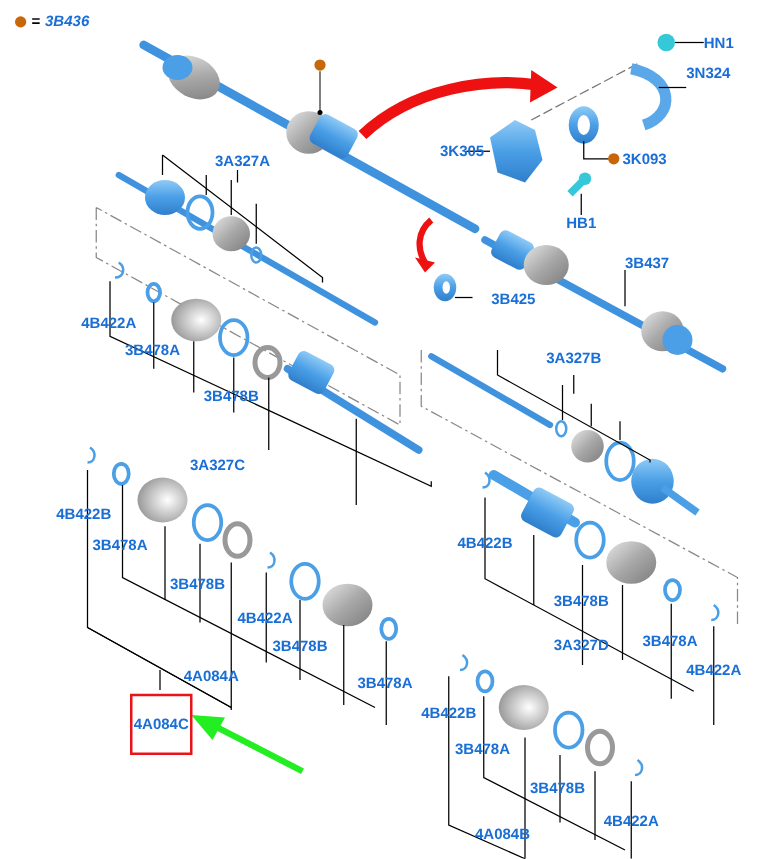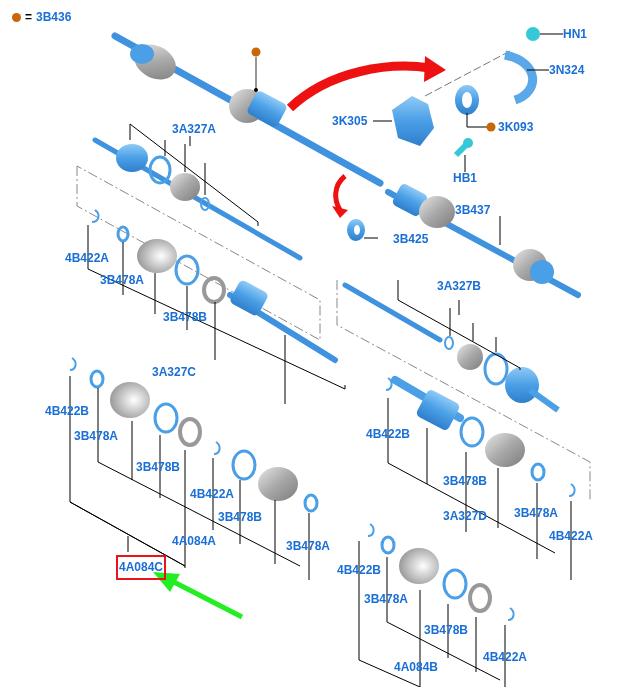--- a/index.html
+++ b/index.html
@@ -3,25 +3,25 @@
 <meta charset="utf-8">
 <style>
   html, body { margin:0; padding:0; background:#ffffff; }
   body { width:619px; height:687px; position:relative; overflow:hidden;
          font-family:"Liberation Sans", sans-serif; }
   #stage { position:absolute; left:0; top:0; width:619px; height:687px; }
   .lbl { position:absolute; font-family:"Liberation Sans", sans-serif; font-weight:bold;
          font-size:12px; color:#1a6fd6; white-space:nowrap; line-height:13px;
          cursor:pointer; }
   .legend { position:absolute; left:12px; top:11px; font-size:12px; font-weight:bold;
-            color:#1a6fd6; line-height:13px; }
+            color:#1a6fd6; line-height:13px;font-style:italic; }
   .legend .dot { display:inline-block; width:9px; height:9px; border-radius:50%;
                  background:#c8660a; vertical-align:-1px; margin-right:4px; }
   .legend .eq { color:#000; margin-right:4px; }
-  .hl { outline:2px solid #e8141a; outline-offset:0px; padding:4px 1px;margin-left:12px; }
+  .hl { outline:2px solid #e8141a; outline-offset:0px; padding:16px 1px; }
 </style>
 </head>
 <body>
 
 <div id="stage">
 <svg width="619" height="687" viewBox="0 0 619 687" xmlns="http://www.w3.org/2000/svg">
   <defs>
     <linearGradient id="gBlue" x1="0" y1="0" x2="0" y2="1">
       <stop offset="0" stop-color="#8fcaf6"></stop>
       <stop offset="0.5" stop-color="#4a9fe6"></stop>
@@ -246,43 +246,43 @@
   <polygon points="153,572 180,574 170,592" fill="#22ee22"></polygon>
 </svg>
 
 
 <div class="legend">
   <span class="dot"></span><span class="eq">=</span><span>3B436</span>
 </div>
 
 
 <span class="lbl" style="left:563px;top:28px">HN1</span>
-<span class="lbl" style="left:549px;top:64px">3N324</span>
-<span class="lbl" style="left:332px;top:115px">3K305</span>
+<span class="lbl" style="left:549px;top:52px">3N324</span>
+<span class="lbl" style="left:352px;top:115px">3K305</span>
 <span class="lbl" style="left:498px;top:121px">3K093</span>
 <span class="lbl" style="left:453px;top:172px">HB1</span>
 <span class="lbl" style="left:172px;top:123px">3A327A</span>
 <span class="lbl" style="left:393px;top:233px">3B425</span>
-<span class="lbl" style="left:455px;top:204px">3B437</span>
+<span class="lbl" style="left:500px;top:204px">3B437</span>
 <span class="lbl" style="left:65px;top:252px">4B422A</span>
 <span class="lbl" style="left:100px;top:274px">3B478A</span>
 <span class="lbl" style="left:163px;top:311px">3B478B</span>
 <span class="lbl" style="left:152px;top:366px">3A327C</span>
 <span class="lbl" style="left:437px;top:280px">3A327B</span>
 <span class="lbl" style="left:45px;top:405px">4B422B</span>
 <span class="lbl" style="left:74px;top:430px">3B478A</span>
 <span class="lbl" style="left:136px;top:461px">3B478B</span>
 <span class="lbl" style="left:190px;top:488px">4B422A</span>
 <span class="lbl" style="left:218px;top:511px">3B478B</span>
-<span class="lbl" style="left:172px;top:535px">4A084A</span>
+<span class="lbl" style="left:147px;top:535px">4A084A</span>
 <span class="lbl" style="left:286px;top:540px">3B478A</span>
 <span class="lbl hl" style="left:106px;top:557px">4A084C</span>
 <span class="lbl" style="left:366px;top:428px">4B422B</span>
 <span class="lbl" style="left:443px;top:475px">3B478B</span>
 <span class="lbl" style="left:443px;top:510px">3A327D</span>
 <span class="lbl" style="left:514px;top:507px">3B478A</span>
 <span class="lbl" style="left:549px;top:530px">4B422A</span>
 <span class="lbl" style="left:337px;top:564px">4B422B</span>
 <span class="lbl" style="left:364px;top:593px">3B478A</span>
 <span class="lbl" style="left:424px;top:624px">3B478B</span>
-<span class="lbl" style="left:394px;top:661px">4A084B</span>
+<span class="lbl" style="left:380px;top:661px">4A084B</span>
 <span class="lbl" style="left:483px;top:651px">4B422A</span>
 </div>
 
 </body></html>

